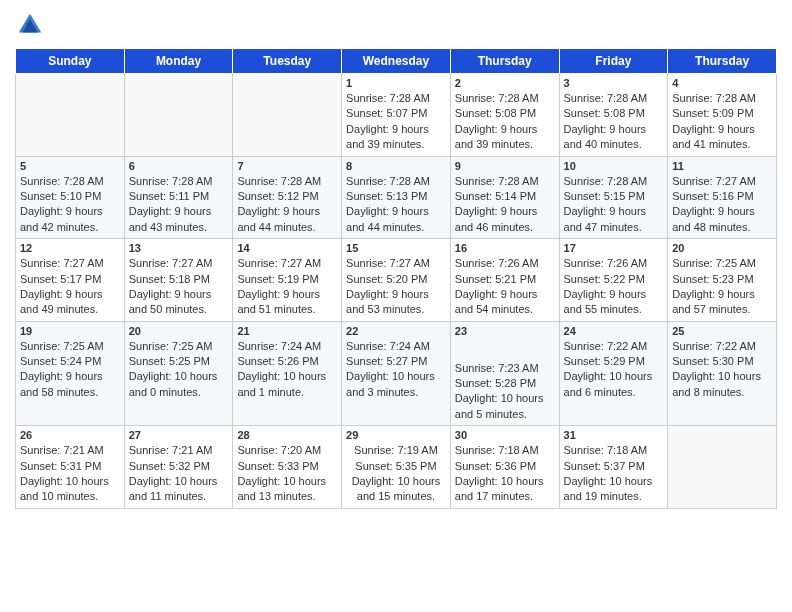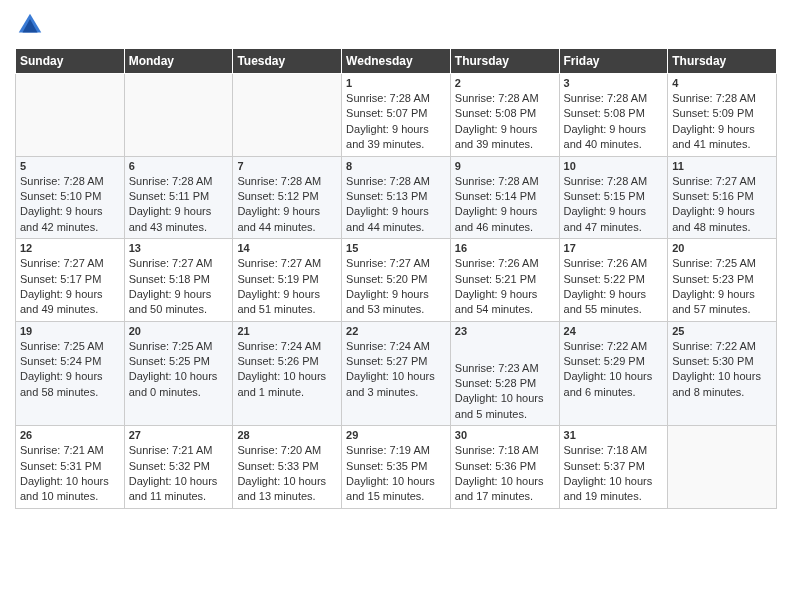--- a/index.html
+++ b/index.html
@@ -51,26 +51,26 @@
     .subtitle {
       font-size: 14px;
       color: #555;
     }
     .calendar {
       width: 100%;
       border-collapse: collapse;
       table-layout: fixed;
     }
     .calendar th {
-      background: #404040;
+      background: #1d4ed8;
       color: #fff;
       font-size: 12px;
       font-weight: bold;
       padding: 5px 4px;
-      text-align: left;
+      text-align: center;
       border: 1px solid #fff;
     }
     .calendar td {
       border: 1px solid #ccc;
       vertical-align: top;
       padding: 3px 4px;
       font-size: 9.5px;
       color: #333;
       height: 82px;
       background: #fff;
@@ -333,21 +333,21 @@
           </td>
           <td>
             <span class="day-num">28</span>
             <div class="day-info" style="white-space: pre-line;">Sunrise: 7:20 AM
 Sunset: 5:33 PM
 Daylight: 10 hours
 and 13 minutes.</div>
           </td>
           <td>
             <span class="day-num">29</span>
-            <div class="day-info" style="white-space: pre-line;">Sunrise: 7:19 AM
+            <div class="day-info" style="white-space: pre-line; text-align: center;">Sunrise: 7:19 AM
 Sunset: 5:35 PM
 Daylight: 10 hours
 and 15 minutes.</div>
           </td>
           <td>
             <span class="day-num">30</span>
             <div class="day-info" style="white-space: pre-line;">Sunrise: 7:18 AM
 Sunset: 5:36 PM
 Daylight: 10 hours
 and 17 minutes.</div>

